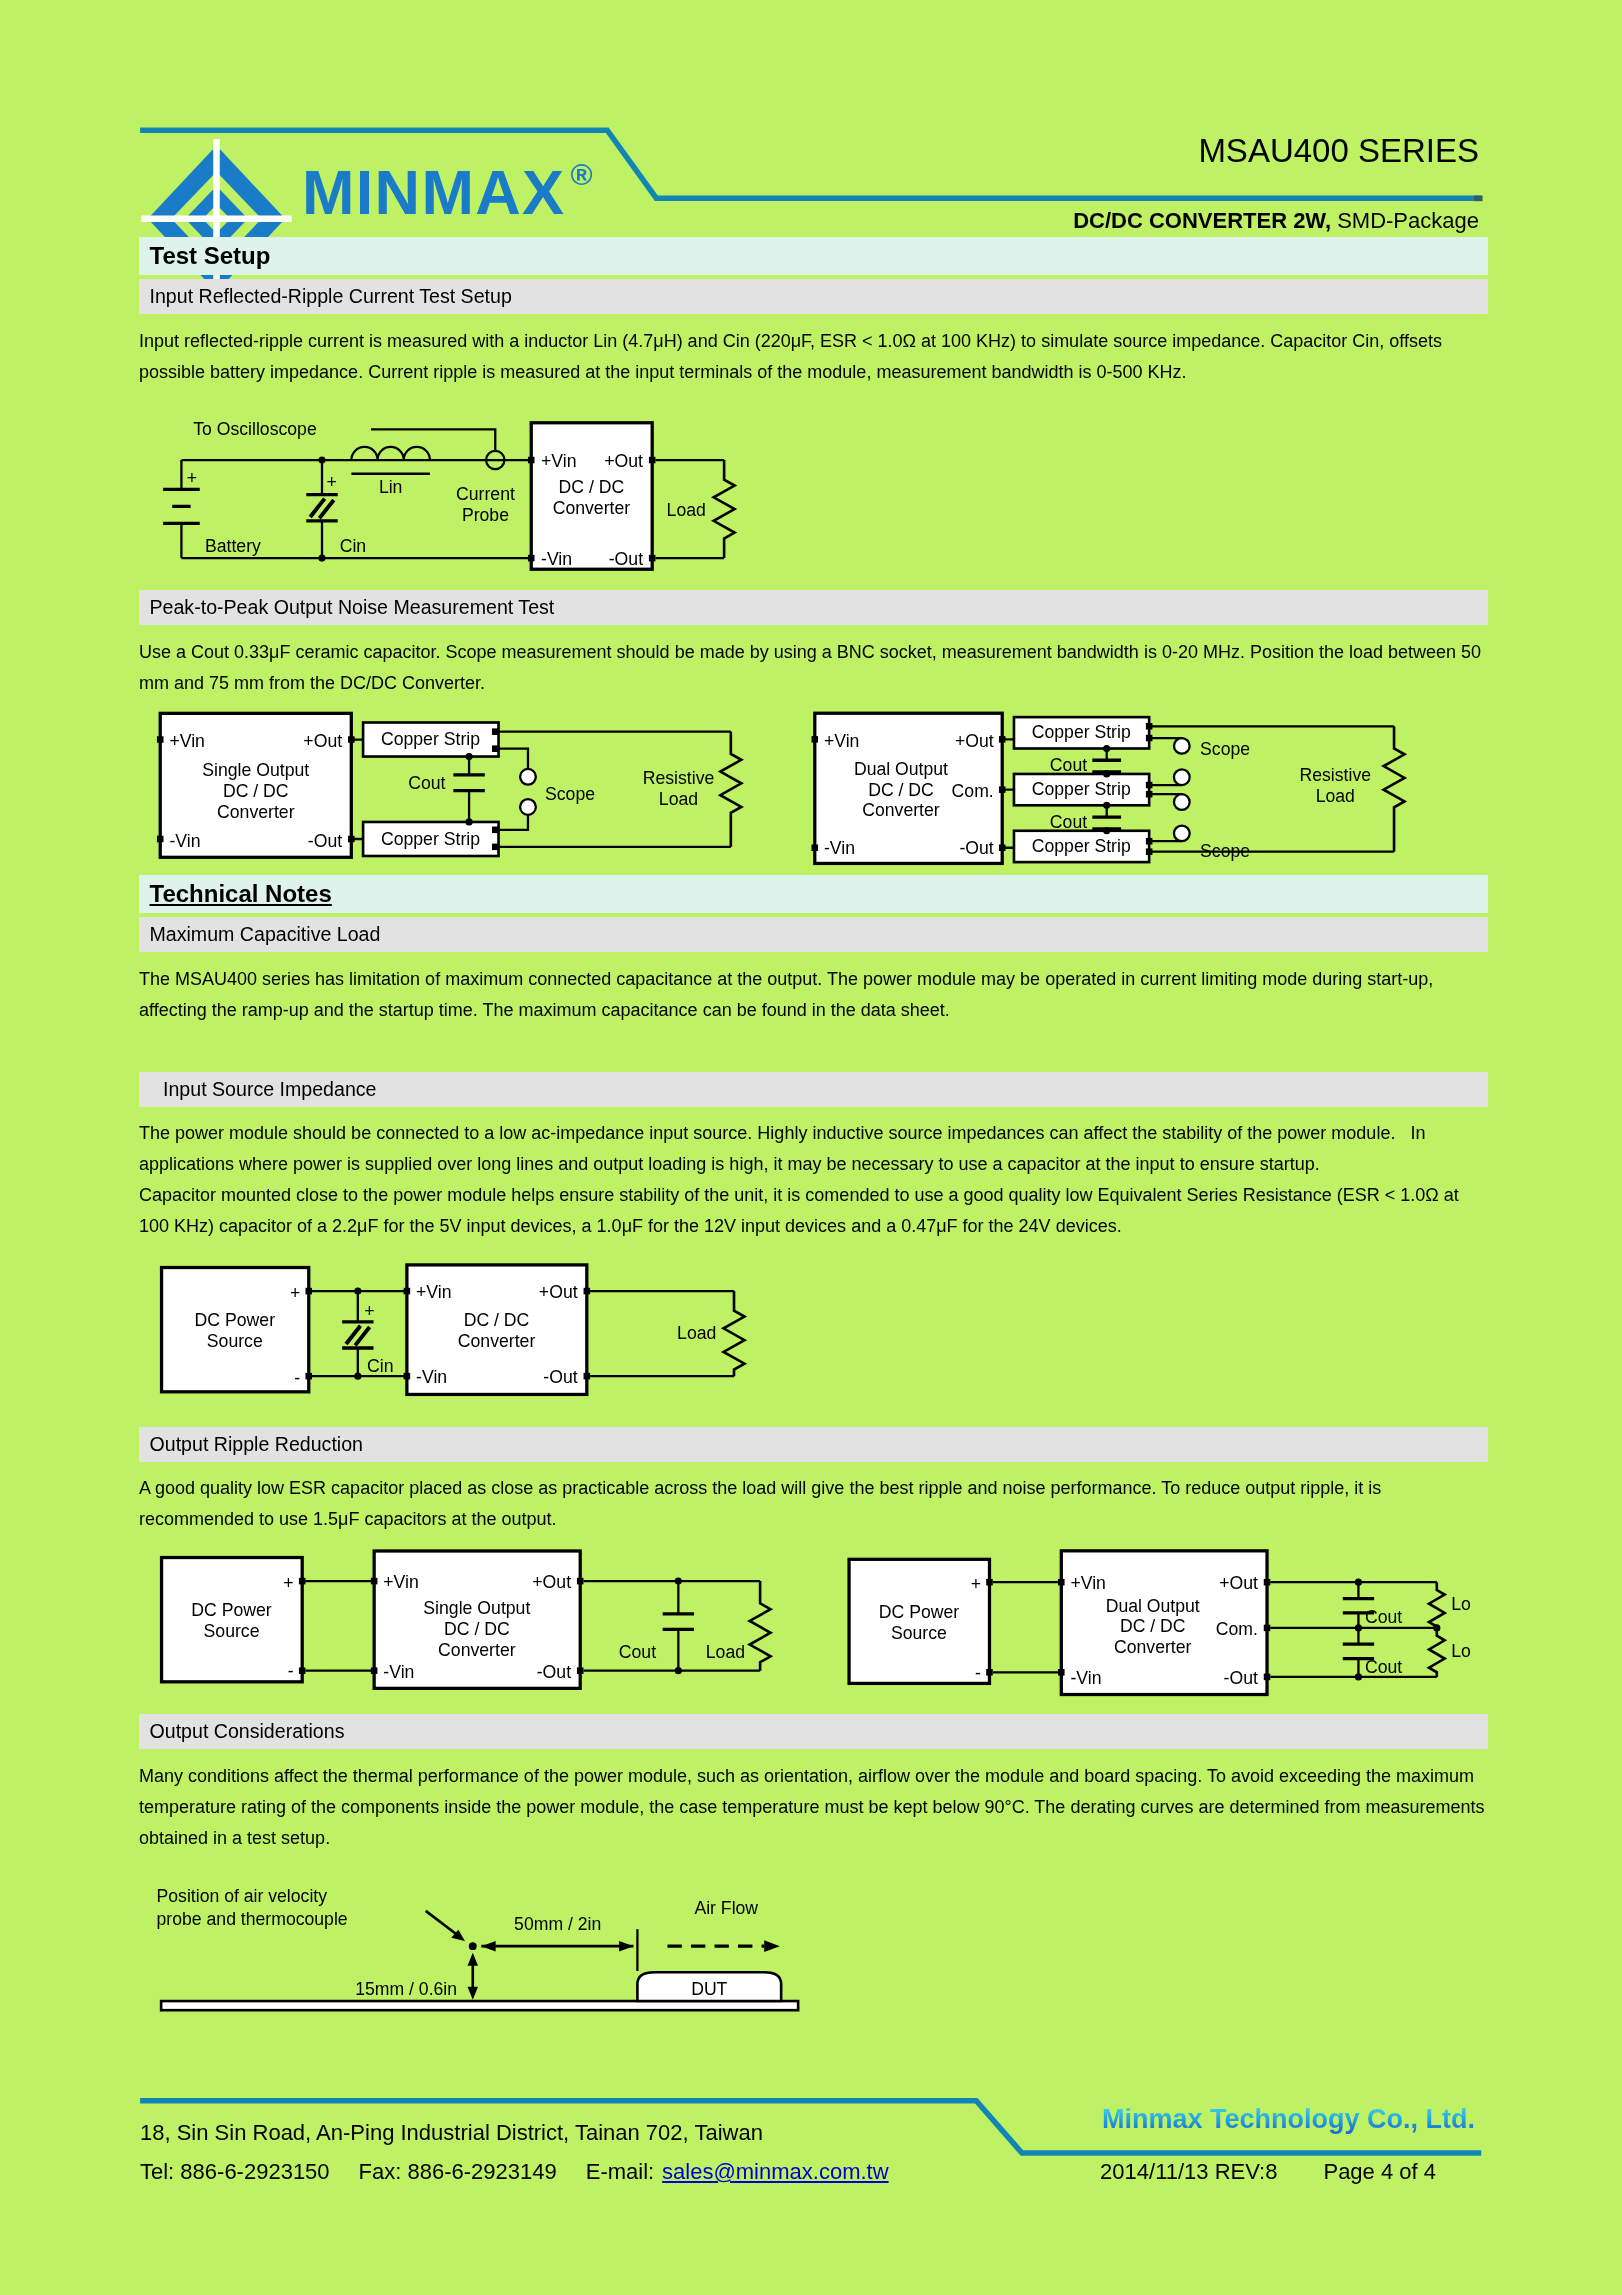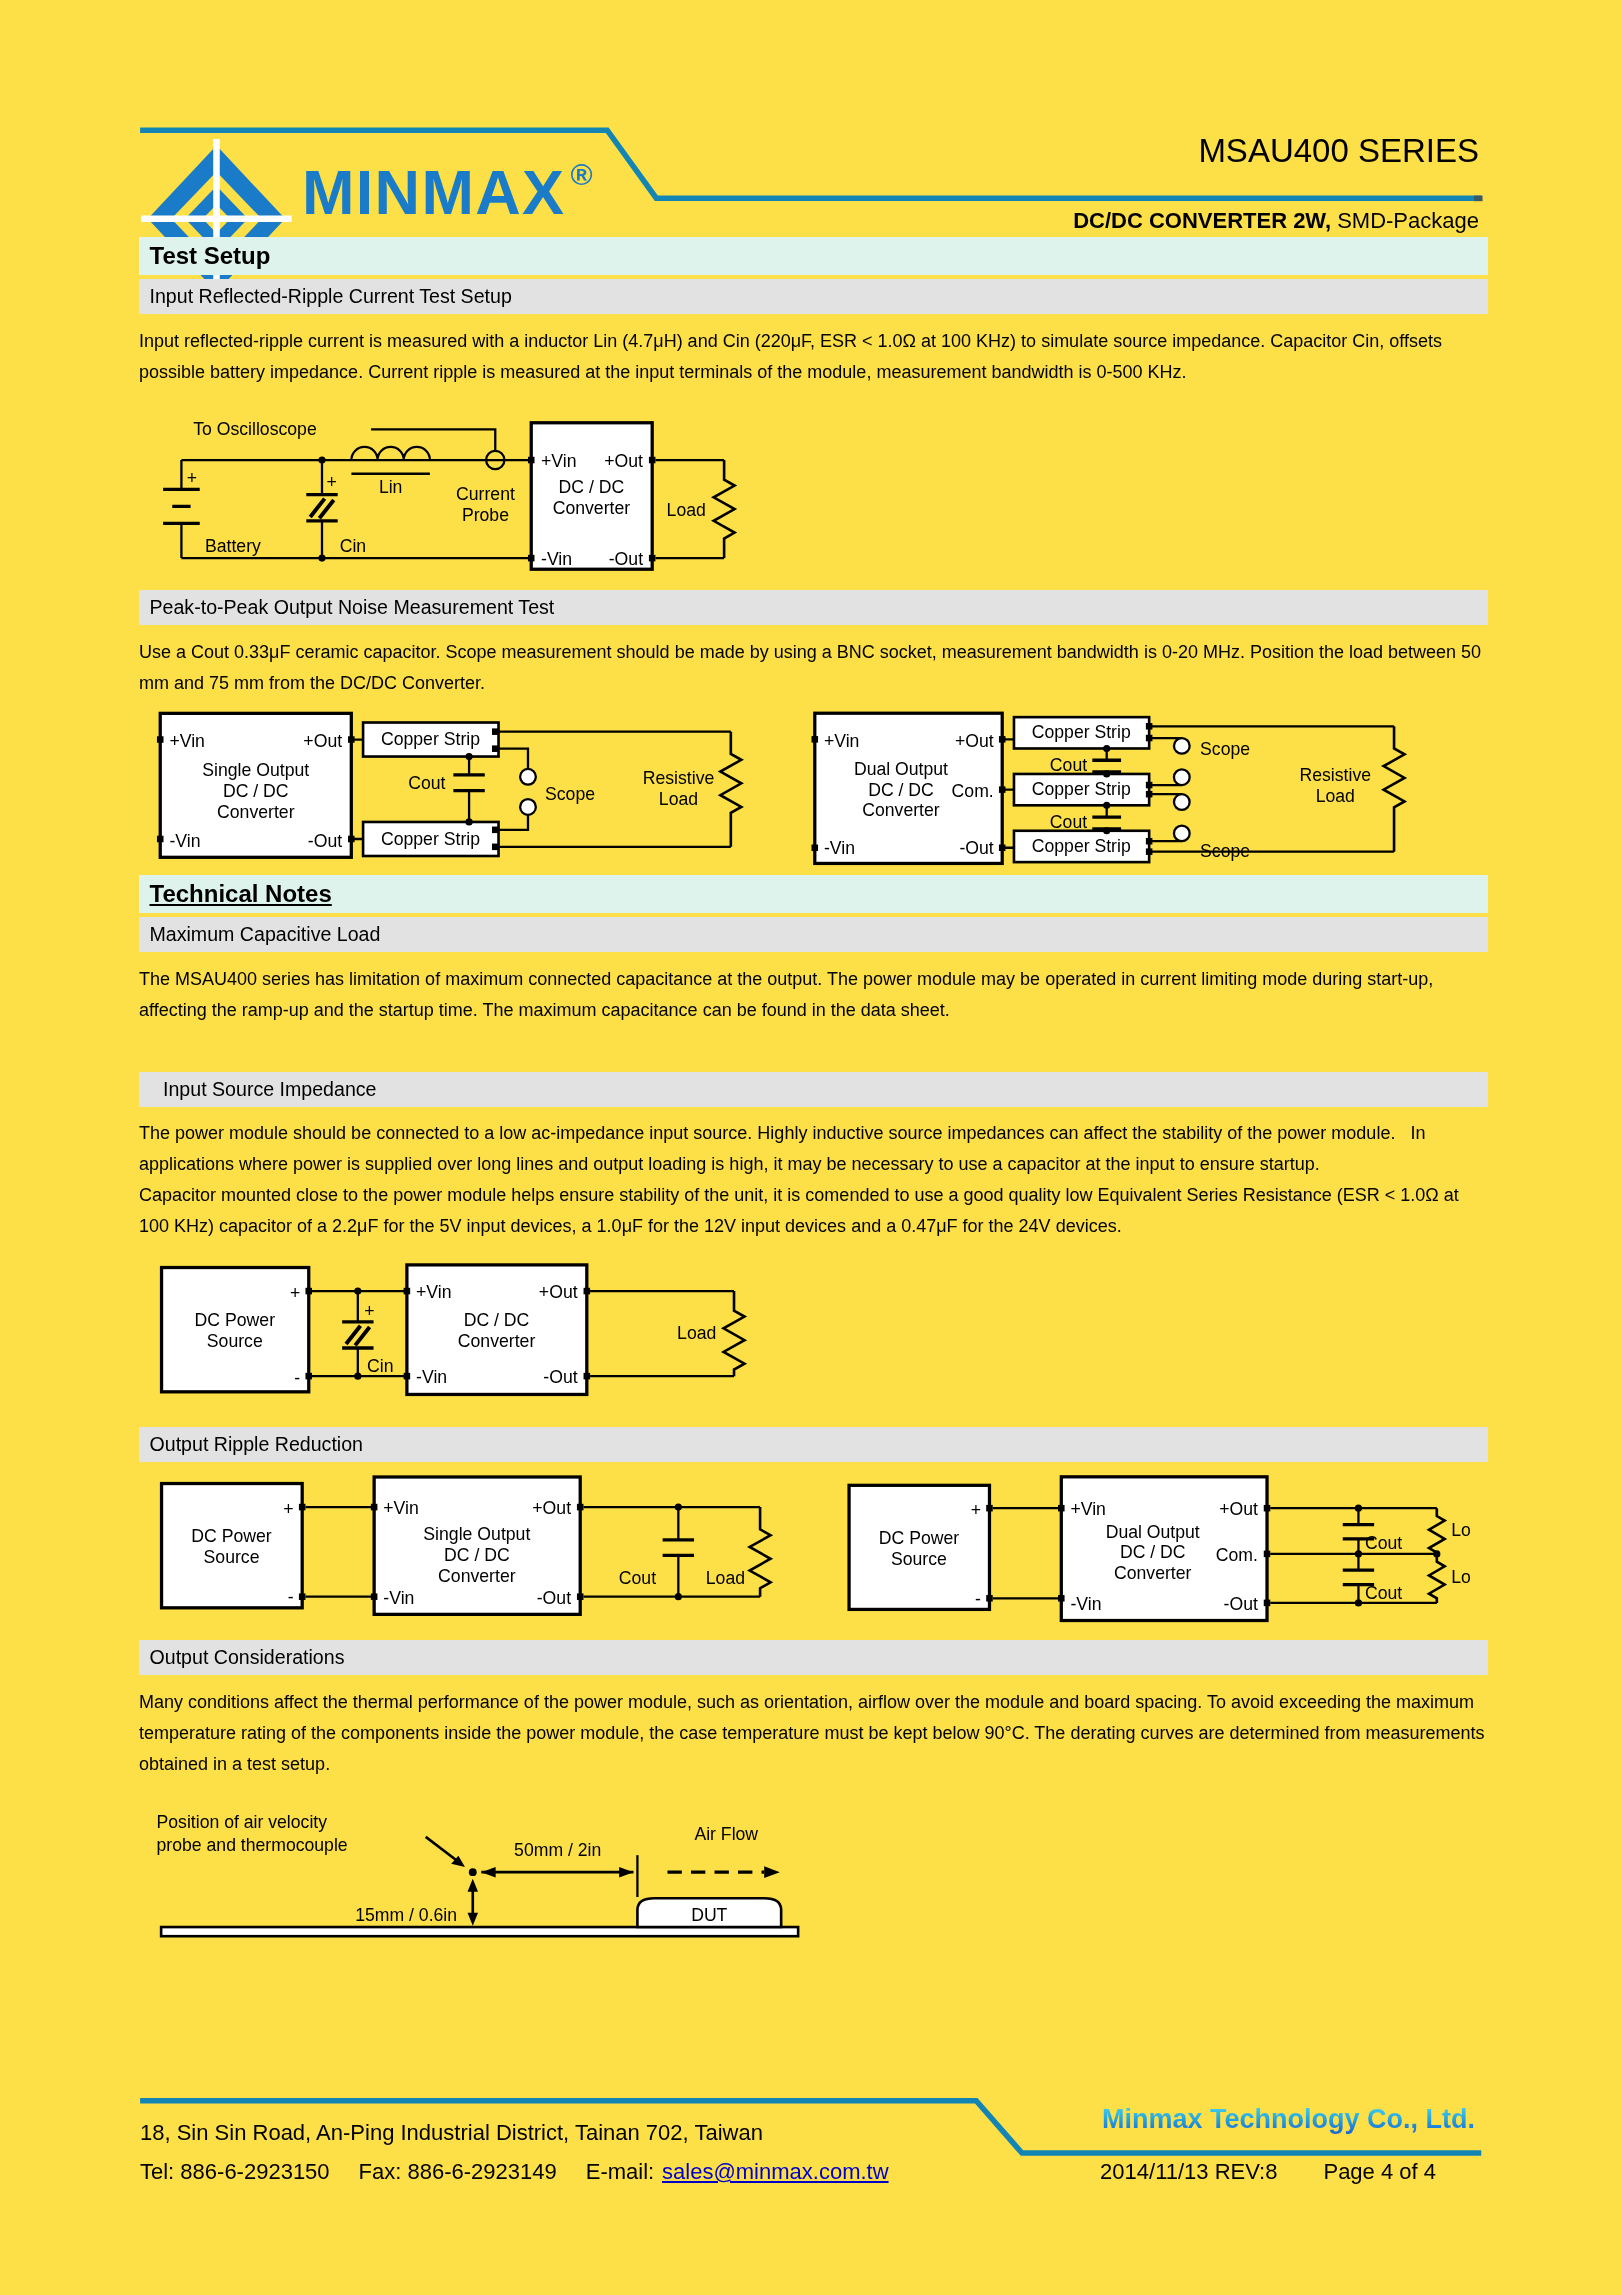--- a/index.html
+++ b/index.html
@@ -1,16 +1,16 @@
 <!DOCTYPE html>
 <html style="font-size:10.5px"><head>
 <meta charset="utf-8">
 <style>
   html,body{margin:0;padding:0;background:#fff;}
-  .page{position:relative;width:1622px;height:2295px;background:#fde047;
+  .page{position:relative;width:1622px;height:2295px;background:#bef264;
         font-family:"Liberation Sans",sans-serif;color:#111;overflow:hidden;}
   .page-lines{position:absolute;left:0;top:0;pointer-events:none;}
   
   .logo{position:absolute;left:141px;top:139px;}
   .brand{position:absolute;left:302px;top:156px;font-size:63px;font-weight:bold;
          color:#1a7cc9;letter-spacing:1.3px;white-space:nowrap;}
   .brand .reg{font-size:30px;position:relative;top:-29px;margin-left:5.2px;}
   .series{position:absolute;right:143px;top:132px;font-size:33px;font-weight:normal;color:#000;}
   .subtitle{position:absolute;right:143px;top:208px;font-size:22px;color:#000;white-space:pre;}
   .subtitle .b{font-weight:bold;}
@@ -251,20 +251,21 @@
       <text x="399" y="69">+Vin</text>
       <text class="end" x="646" y="69">+Out</text>
       <text x="399" y="199">-Vin</text>
       <text class="end" x="646" y="199">-Out</text>
       <text class="mid" x="522" y="112">DC / DC</text>
       <text class="mid" x="522" y="144">Converter</text>
       <text class="mid" x="828" y="132">Load</text>
     </svg>
 
     <div class="subbar" style="margin-top:19.6px;">Output Ripple Reduction</div>
+    <p class="para" style="margin-top:11.8px;">A good quality low ESR capacitor placed as close as practicable across the load will give the best ripple and noise performance. To reduce output ripple, it is recommended to use 1.5μF capacitors at the output.</p>
 
     <div class="row" style="margin-top:7.9px;margin-left:15.7px;">
       <svg class="diag" width="628" height="154" viewBox="0 0 960 235">
         <rect class="bx" x="10" y="22" width="215" height="190"></rect>
         <rect class="pin" x="220" y="53" width="10" height="10"></rect>
           <rect class="pin" x="220" y="190" width="10" height="10"></rect>
         <path class="w" d="M230,58 H335 M230,195 H335"></path>
         <rect class="bx" x="335" y="12" width="315" height="210"></rect>
         <rect class="pin" x="330" y="53" width="10" height="10"></rect>
           <rect class="pin" x="330" y="190" width="10" height="10"></rect>

